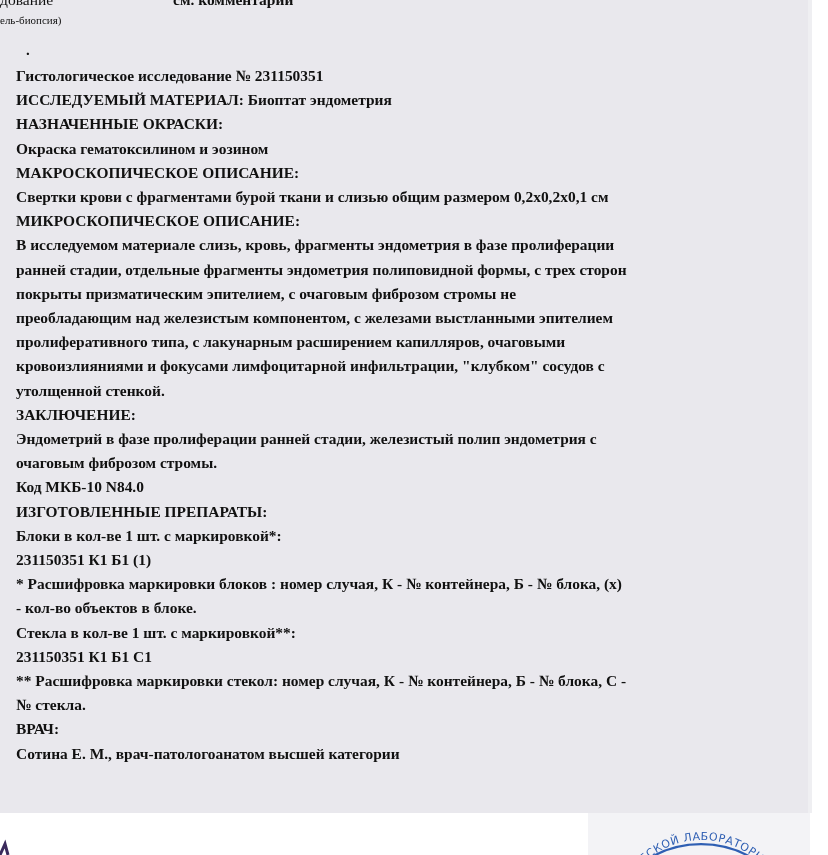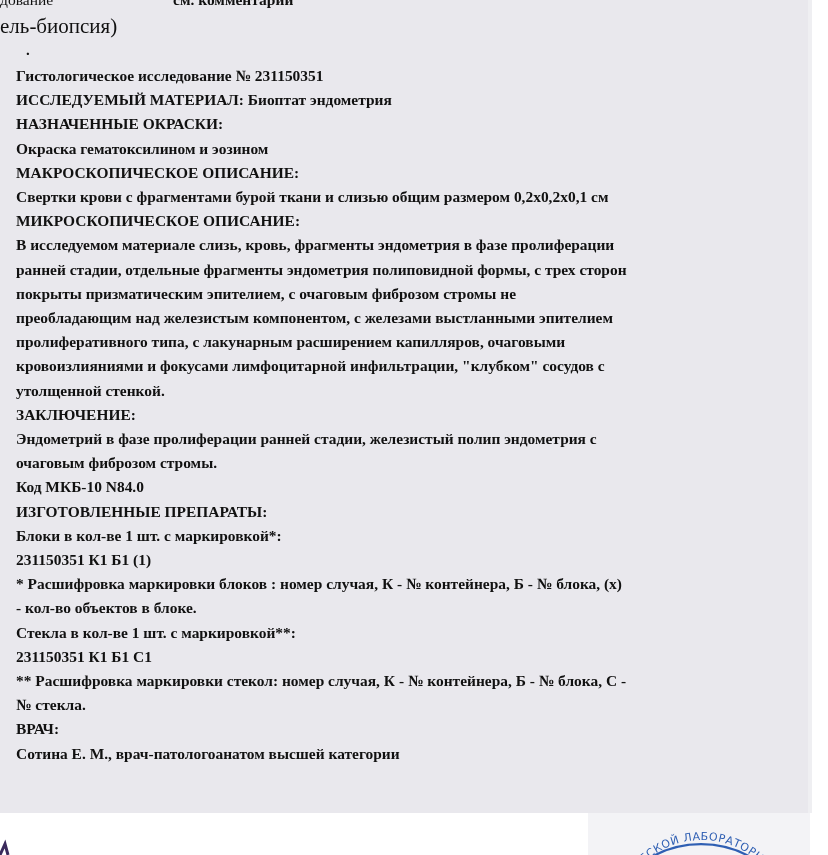--- a/index.html
+++ b/index.html
@@ -16,21 +16,21 @@
   .edge-right {
     position: absolute; left: 808px; top: 0; width: 4px; height: 813px;
     background: #efeff2;
   }
   .cut-line {
     position: absolute; top: -9px; font-size: 15.5px; white-space: nowrap;
   }
   .cut-left { left: 0; font-weight: normal; }
   .cut-right { left: 173px; font-weight: bold; }
   .cut-line2 {
-    position: absolute; left: 0; top: 14px; font-size: 21px; white-space: nowrap;
+    position: absolute; left: 0; top: 14px; font-size: 11px; white-space: nowrap;
   }
   .dot { position: absolute; left: 26px; top: 42px; font-size: 15px; font-weight: bold; }
   .content {
     position: absolute; left: 16px; top: 64px; width: 790px;
   }
   .line {
     font-size: 15.6px; line-height: 24.2px; white-space: nowrap;
     font-weight: bold;
   }
   .bottom-white {

